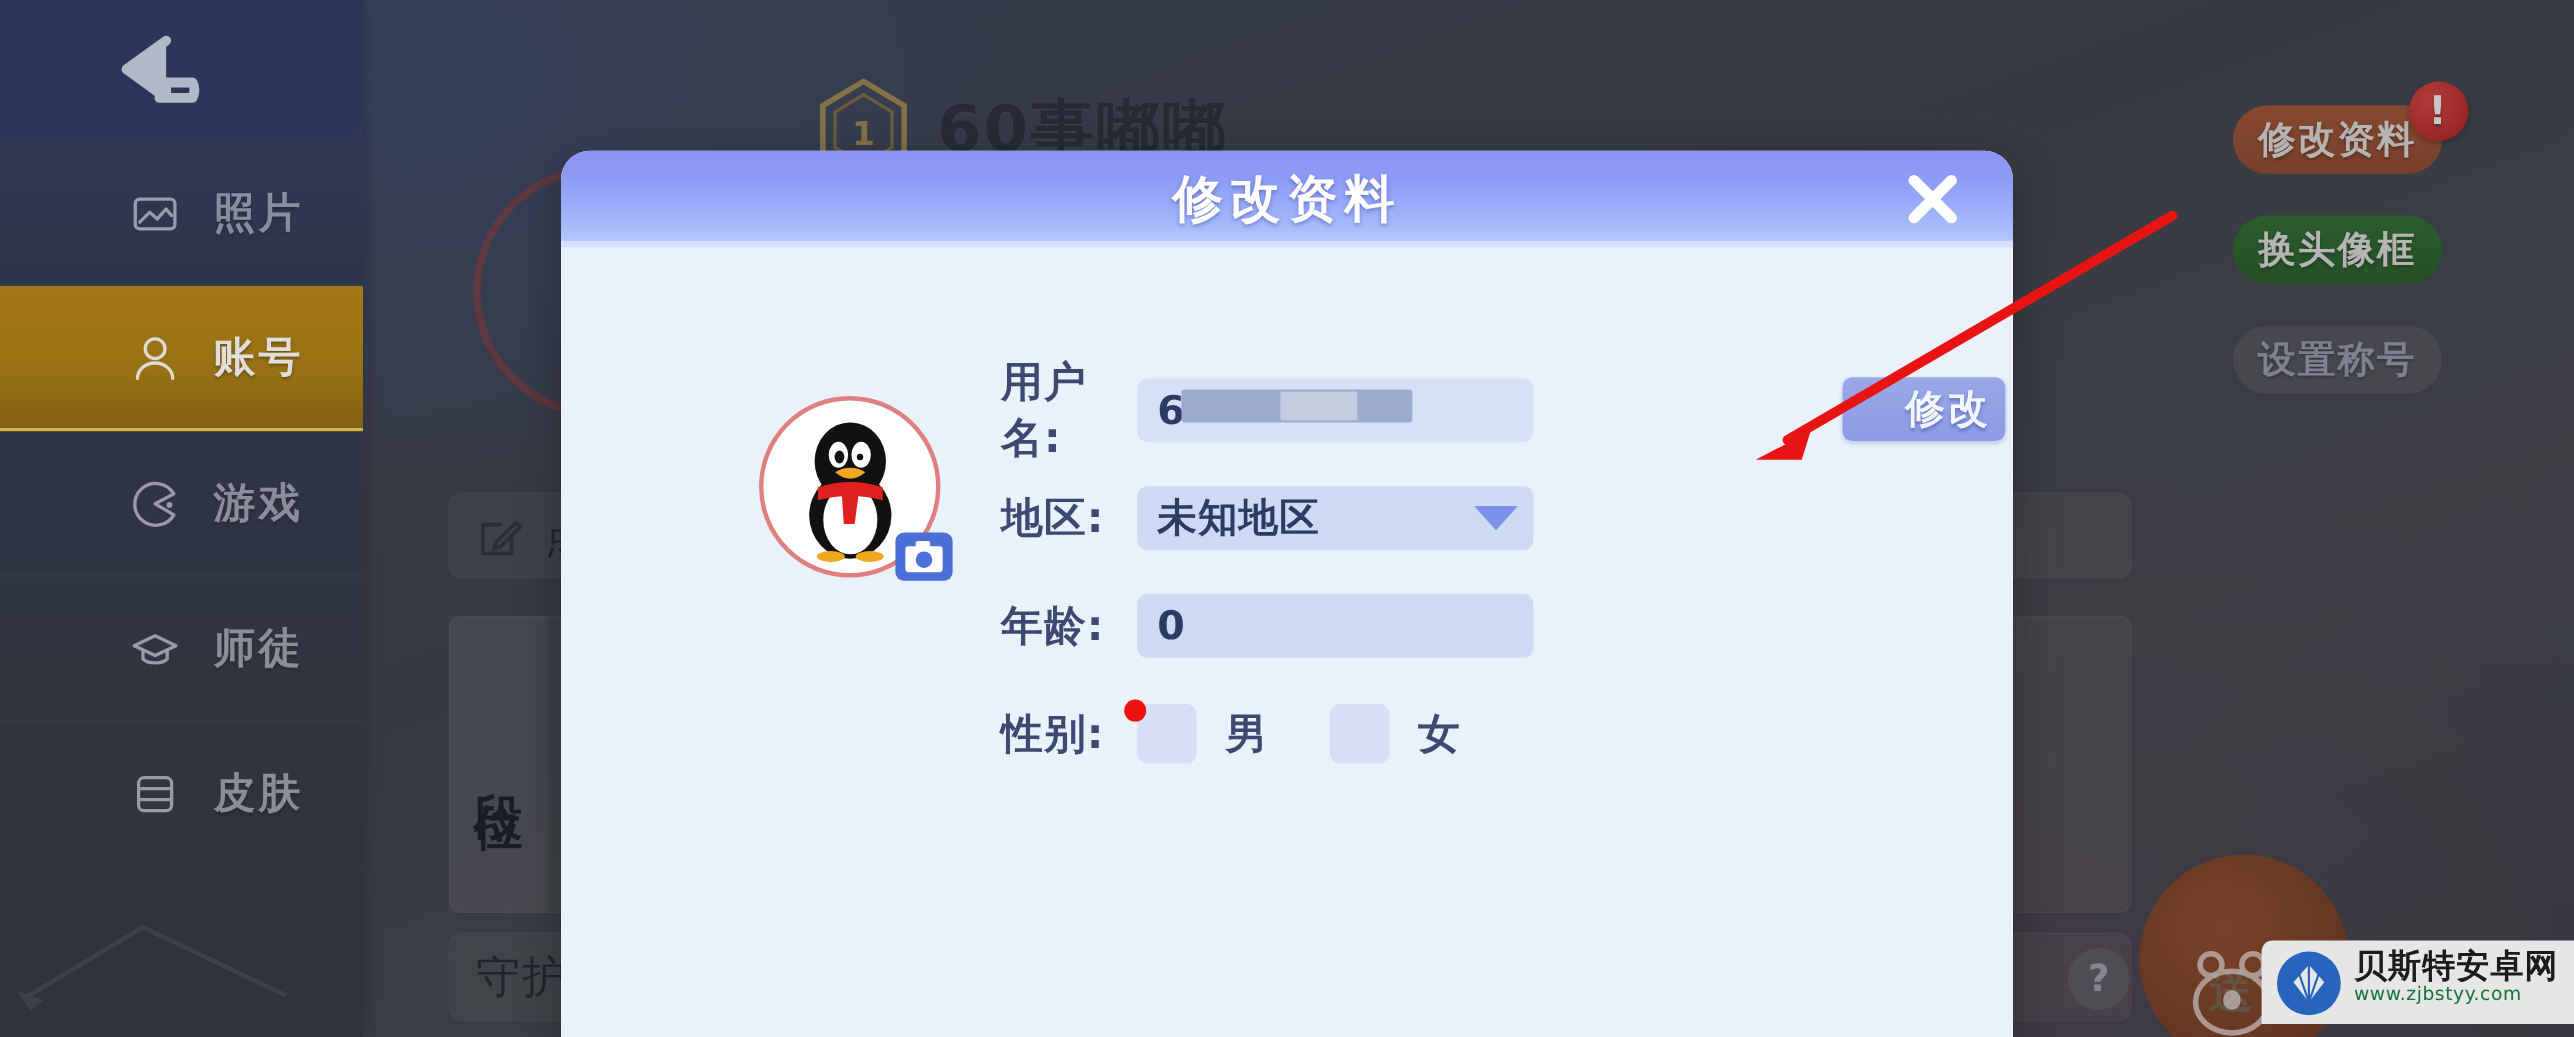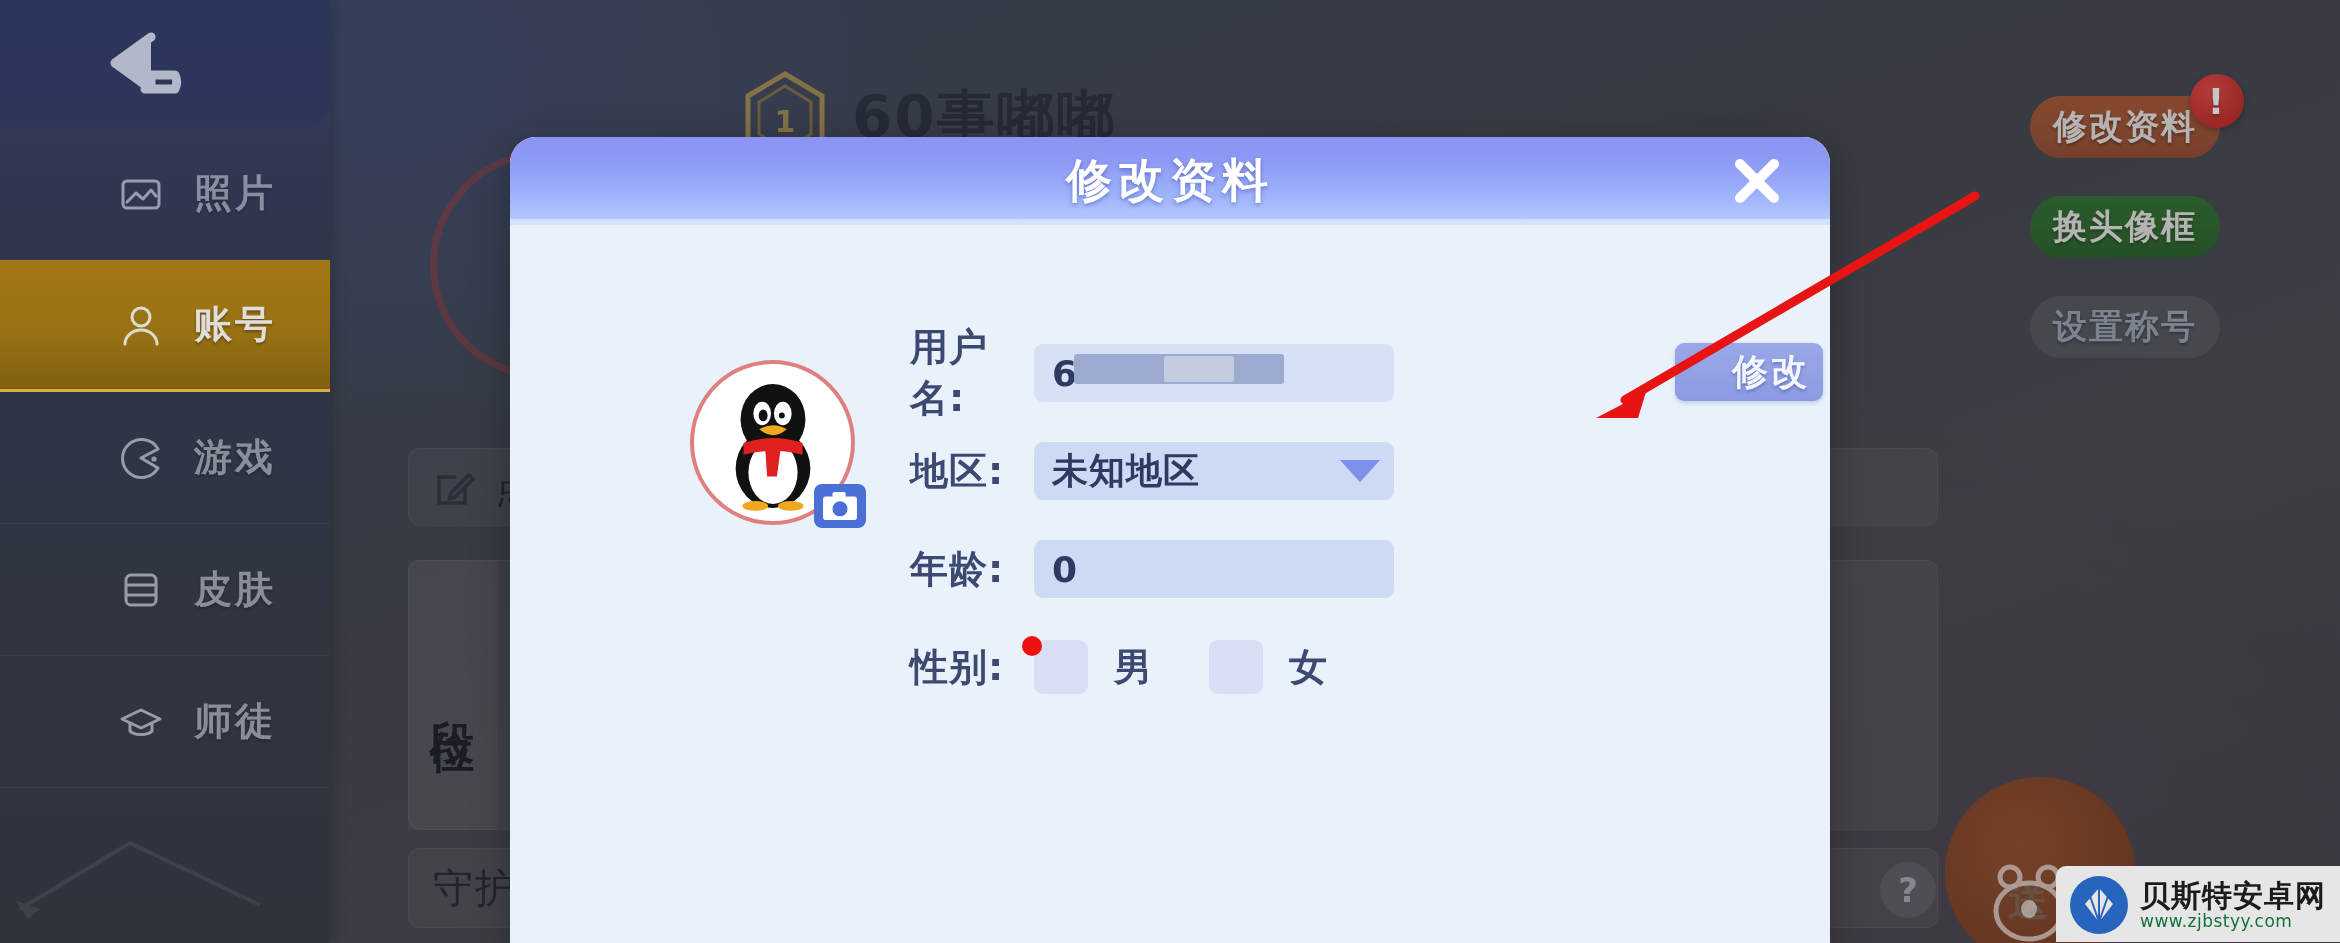--- a/index.html
+++ b/index.html
@@ -151,24 +151,24 @@
     position:absolute; right:292px; bottom:14px;
     font-size:40px; font-weight:bold; color:#6d6257; opacity:.8;
   }
   .wm-orb {
     position:absolute; right:205px; bottom:-24px;
     width:190px; height:190px; border-radius:50%;
     background:radial-gradient(circle at 40% 35%,#8f4a27,#6d3419);
     opacity:.85;
   }
   .wm-best {
-    position:absolute; right:0px; bottom:1px;
+    position:absolute; right:0px; bottom:12px;
     background:#fff; border-radius:10px 0 0 0;
     padding:8px 14px 6px 12px;
-    display:flex; align-items:center; gap:10px;
+    display:flex; gap:10px;
   }
   .wm-best-logo { width:62px; height:62px; flex:none; }
   .wm-best-txts { display:flex; flex-direction:column; line-height:1.08; }
   .wm-best-name { font-size:30px; font-weight:bold; color:#1e1e1e; letter-spacing:1px; }
   .wm-best-url { font-size:17px; color:#15803d; letter-spacing:.5px; }
 
   
   .modal-scrim { position:absolute; inset:0; background:rgba(10,12,18,.10); }
   .modal {
     position:absolute; left:510px; top:137px;
@@ -310,33 +310,33 @@
       <div class="sb-item">
         <svg class="sb-ico" viewBox="0 0 46 46">
           <path d="M23 23 L40 14 A19 19 0 1 0 40 33 Z" fill="none" stroke="#d6dae6" stroke-width="3" stroke-linejoin="round"></path>
           <circle cx="36" cy="24" r="2.6" fill="#d6dae6"></circle>
         </svg>
         <span class="sb-label">游戏</span>
       </div>
 
       <div class="sb-item">
         <svg class="sb-ico" viewBox="0 0 46 46">
+          <path d="M4 20 L23 11 L42 20 L23 29 Z" fill="none" stroke="#d6dae6" stroke-width="3" stroke-linejoin="round"></path>
+          <path d="M12 24 L12 32 A12 6 0 0 0 34 32 L34 24" fill="none" stroke="#d6dae6" stroke-width="3"></path>
+        </svg>
+        <span class="sb-label">师徒</span>
+      </div>
+
+      <div class="sb-item">
+        <svg class="sb-ico" viewBox="0 0 46 46">
           <rect x="8" y="8" width="30" height="30" rx="5" fill="none" stroke="#d6dae6" stroke-width="3"></rect>
           <line x1="8" y1="18" x2="38" y2="18" stroke="#d6dae6" stroke-width="3"></line>
           <line x1="8" y1="28" x2="38" y2="28" stroke="#d6dae6" stroke-width="3"></line>
         </svg>
         <span class="sb-label">皮肤</span>
-      </div>
-
-      <div class="sb-item">
-        <svg class="sb-ico" viewBox="0 0 46 46">
-          <path d="M4 20 L23 11 L42 20 L23 29 Z" fill="none" stroke="#d6dae6" stroke-width="3" stroke-linejoin="round"></path>
-          <path d="M12 24 L12 32 A12 6 0 0 0 34 32 L34 24" fill="none" stroke="#d6dae6" stroke-width="3"></path>
-        </svg>
-        <span class="sb-label">师徒</span>
       </div>
 
     </div>
 
     <svg class="sidebar-deco" viewBox="0 0 260 110">
       <path d="M10 96 L120 30 L250 92" fill="none" stroke="#cfd6e8" stroke-width="4"></path>
       <path d="M6 88 L30 96 L18 106 Z" fill="#cfd6e8"></path>
     </svg>
   </div>
 

